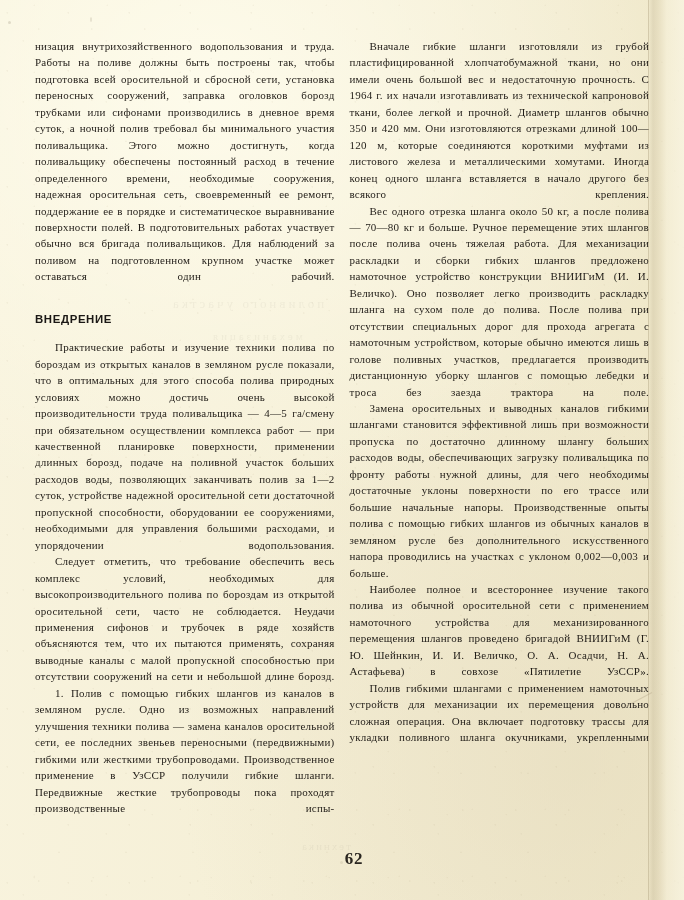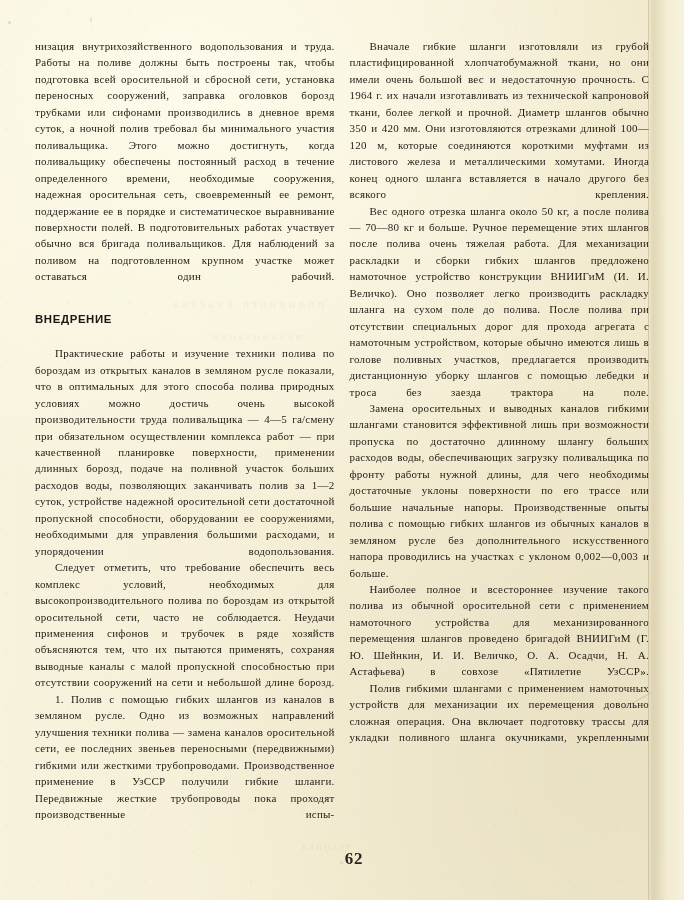--- a/index.html
+++ b/index.html
@@ -108,21 +108,21 @@
   }
   .para.justify-last {
     text-align-last: justify;
   }
   .para b, .lead {
     font-weight: normal;
   }
 
   .heading-block {
     margin-top: 27px;
-    margin-bottom: 19px;
+    margin-bottom: 13px;
   }
   .heading-line {
     font-family: "Liberation Sans", "DejaVu Sans", sans-serif;
     font-weight: bold;
     font-size: 11.4px;
     line-height: 14.5px;
     letter-spacing: 0.055em;
     color: #1b1815;
     text-align: left;
   }

